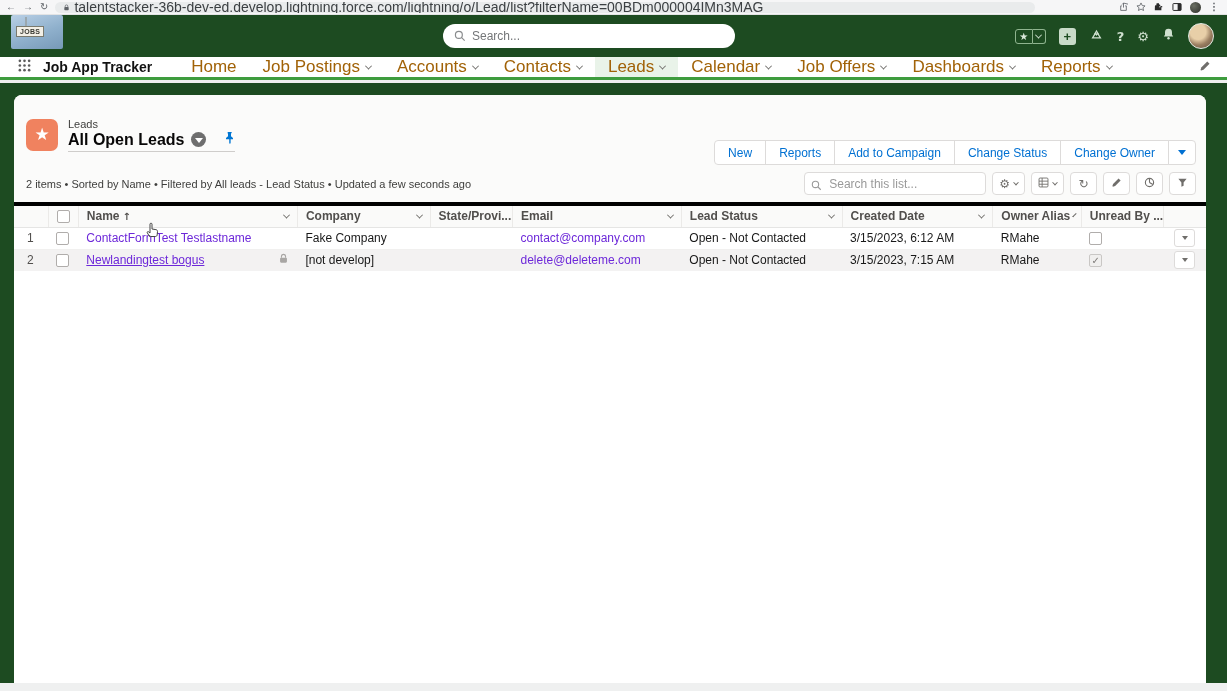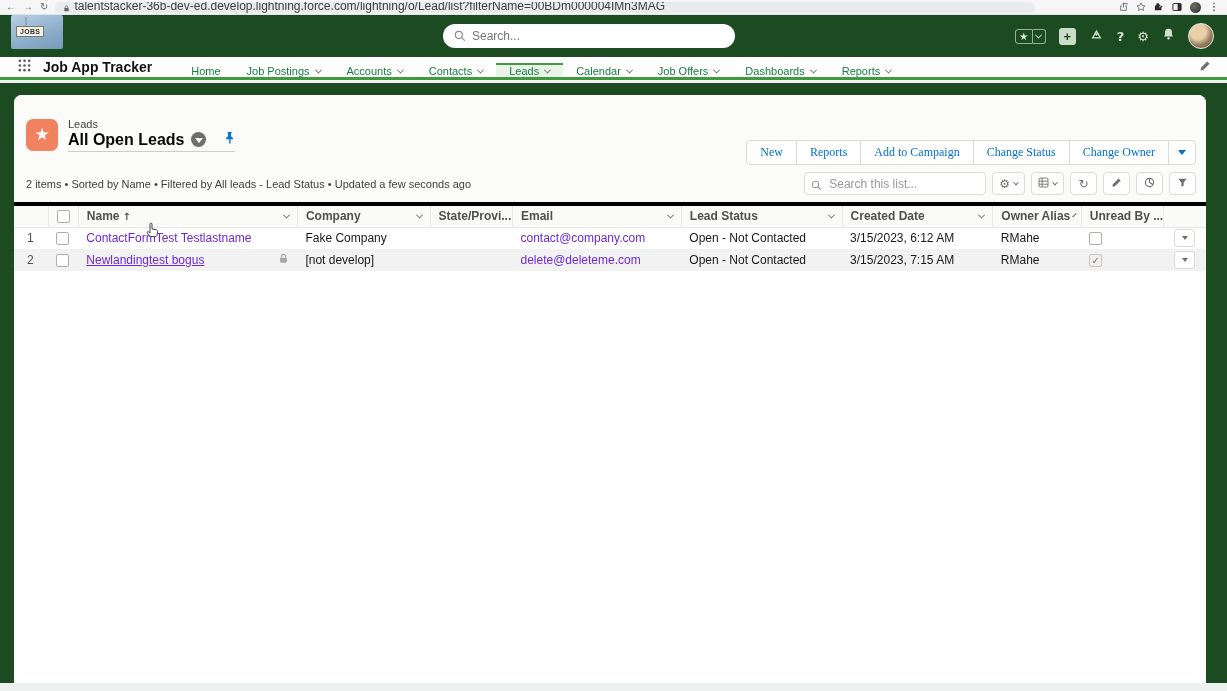--- a/index.html
+++ b/index.html
@@ -12,22 +12,22 @@
   }
   
   .browser-bar{
     height:15px; background:#f6f6f7; border-bottom:1px solid #e2e3e4;
     display:flex; align-items:center; padding:0 6px; gap:7px;
     color:#5f6368; font-size:10px;
   }
   .b-navicon{ font-size:10px; line-height:1; color:#5f6368; }
   .url-pill{
     flex:1; max-width:980px; height:11px; background:#e9ebec; border-radius:6px;
-    display:flex; align-items:flex-end; gap:4px; padding:0 8px;
-    font-size:12px; color:#3c4043; overflow:hidden; white-space:nowrap;
+    display:flex; align-items:center; gap:4px; padding:0 8px;
+    font-size:14px; color:#3c4043; overflow:hidden; white-space:nowrap;
   }
   .browser-right{ display:flex; align-items:center; gap:8px; margin-left:auto; padding-right:2px;}
   .b-ico svg{ display:block; }
   .b-avatar{ width:11px; height:11px; border-radius:50%;
     background:radial-gradient(circle at 35% 35%, #6b6f63, #2c2e28); }
   
   .sf-header{ height:42px; background:#1d4b21; display:flex; align-items:flex-start; position:relative; }
   .logo{
     width:52px; height:34px; margin-left:11px; border-radius:2px;
     background:linear-gradient(160deg,#b9d0e6 0%,#8fb0cc 55%,#7799b8 100%);
@@ -54,21 +54,21 @@
     font-size:13px; font-weight:bold; display:flex; align-items:center; justify-content:center; line-height:1;}
   .hdr-glyph{ font-size:13px; line-height:1; font-family:"DejaVu Sans", sans-serif;}
   .sf-avatar{ width:26px; height:26px; border-radius:50%;
     background:radial-gradient(circle at 38% 32%, #e8cfa8 0 35%, #9b7f62 60%, #5d4a3a 100%);
     border:1px solid #e6ede6; }
   
   .nav-bar{ height:23px; background:#fff; border-bottom:3px solid #3e9c3e;
     display:flex; align-items:flex-end; padding-left:18px; }
   .waffle{ align-self:center; margin-right:12px; color:#5c5c5c; }
   .app-name{ align-self:center; font-size:14px; font-weight:bold; color:#121212; margin-right:26px; white-space:nowrap;}
-  .tabs{ display:flex; align-items:stretch; font-size:11px; color:#15803d; }
+  .tabs{ display:flex; align-items:stretch; font-size:17px; color:#a16207; }
   .tab{ display:flex; align-items:center; gap:6px; padding:0 13px; border-top:2px solid transparent; white-space:nowrap; cursor:default;}
   .tab.active{ background:#e9f3e9; border-top-color:#3e9c3e; }
   .chev{ width:5px; height:5px; border-right:1.3px solid #706e6b; border-bottom:1.3px solid #706e6b;
     display:inline-block; transform:rotate(45deg) translate(-1px,-1px); }
   .nav-edit{ margin-left:auto; align-self:center; margin-right:16px; color:#706e6b;}
   
   .main{ position:absolute; left:0; right:0; top:83px; bottom:8px; background:#1d4b21; }
   .card{ position:absolute; left:14px; right:21px; top:12px; bottom:0;
     background:#fff; border-radius:8px 8px 0 0; overflow:hidden; }
   .card-header{ background:#fbfbfa; padding:9px 10px 7px 12px; }
@@ -80,21 +80,21 @@
   .view-row{ display:flex; align-items:center; gap:7px; border-bottom:1px solid #cfcdcb; padding-bottom:2px;}
   .view-name{ font-size:16px; font-weight:bold; color:#080707; line-height:18px;}
   .view-caret{ width:15px; height:15px; border-radius:50%; background:#6e6e6e;
     display:flex; align-items:center; justify-content:center; }
   .view-caret:after{ content:""; border-left:4px solid transparent; border-right:4px solid transparent; border-top:5px solid #fff; margin-top:1px;}
   .pin{ margin-left:11px; }
   .actions{ margin-left:auto; display:flex; }
   .sf-btn{
     height:25px; background:#fff; border:1px solid #dddbda; margin-left:-1px;
     padding:0 13px; font-size:12px; color:#0070d2; display:flex; align-items:center;
-    font-family:Liberation Serif, serif; cursor:pointer; white-space:nowrap;margin-top:36px;
+    font-family:Liberation Sans, sans-serif; cursor:pointer; white-space:nowrap;margin-top:36px;
   }
   .sf-btn.first{ border-radius:4px 0 0 4px; margin-left:0;}
   .sf-btn.caret-btn{ border-radius:0 4px 4px 0; padding:0 9px;}
   .blue-tri{ border-left:4px solid transparent; border-right:4px solid transparent; border-top:5px solid #0070d2;}
   .info-row{ display:flex; align-items:center; margin-top:7px; }
   .summary{ font-size:11px; color:#3e3e3c; }
   .toolbar{ margin-left:auto; display:flex; align-items:center; gap:6px; }
   .list-search{ position:relative; width:182px; }
   .list-search input{
     width:100%; height:23px; border:1px solid #dddbda; border-radius:4px;

